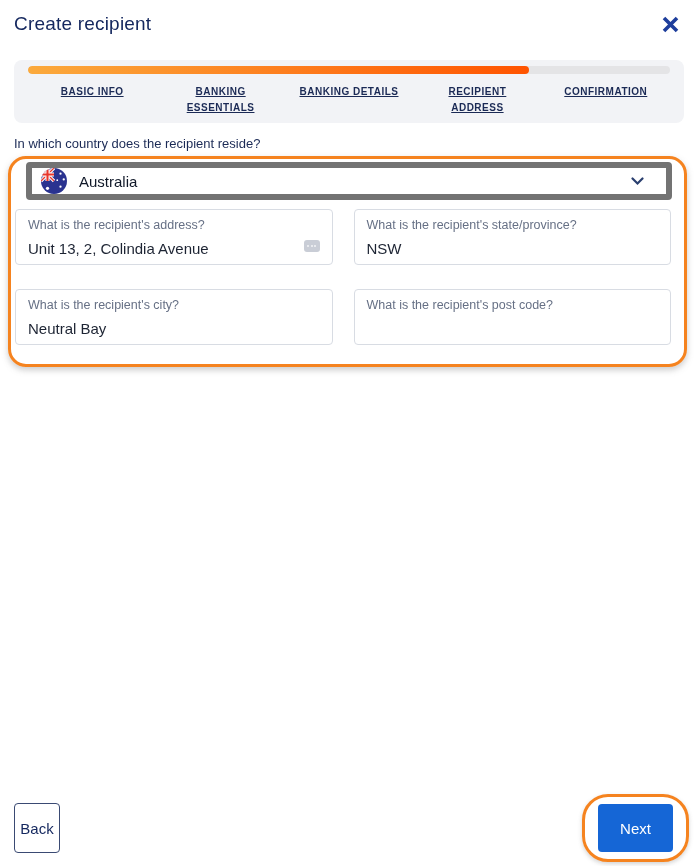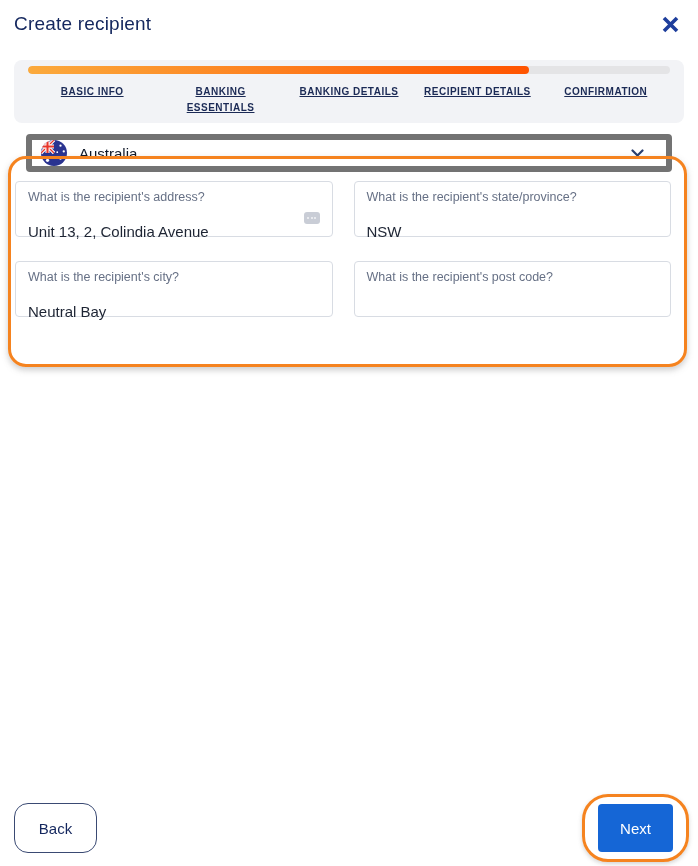--- a/index.html
+++ b/index.html
@@ -38,32 +38,32 @@
                     align-items:center; padding:0 22px 0 9px; cursor:pointer; }
   .country-name { margin-left:12px; font-size:15px; color:#101828; flex:1; }
   .chevron { line-height:0; }
 
   
   .fields-grid { display:grid; grid-template-columns:1fr 1fr; column-gap:21px; row-gap:24px;
                  margin:9px 27px 0 15px; }
   .field { border:1px solid #d8dce3; border-radius:4px; height:56px; padding:8px 12px 6px 12px;
            background:#fff; position:relative; }
   .field-label { font-size:12.5px; color:#667085; display:block; }
-  .field-input { border:none; outline:none; width:100%; margin-top:19px; font-size:15px;
+  .field-input { border:none; outline:none; width:100%; margin-top:8px; font-size:15px;
                  color:#1d2433; font-family:"Liberation Sans", sans-serif; background:transparent; }
   .ext-icon { position:absolute; right:12px; top:30px; width:16px; height:12px;
               background:#c9cdd6; border-radius:3px; display:flex; align-items:center;
               justify-content:center; gap:1.5px; cursor:pointer; }
   .ext-icon i { width:2px; height:2px; background:#f2f3f6; border-radius:50%; display:block; }
 
   
   .footer { position:absolute; left:14px; right:11px; bottom:13px; display:flex;
             justify-content:space-between; align-items:center; }
-  .back-btn { width:83px; height:50px; background:#fff; border:1px solid #3a4a73;
-              border-radius:14px; font-size:15px; color:#14275e; cursor:pointer;
+  .back-btn { width:46px; height:50px; background:#fff; border:1px solid #3a4a73;
+              border-radius:4px; font-size:15px; color:#14275e; cursor:pointer;
               font-family:"Liberation Sans", sans-serif; }
   .next-wrap { position:relative; margin-right:14px; }
   .next-btn { width:75px; height:48px; background:var(--primary,#1566d6); border:none;
               border-radius:4px; font-size:15px; color:#ffffff; cursor:pointer;
               font-family:"Liberation Sans", sans-serif; }
   .annotation-ring { position:absolute; left:-16px; top:-10px; width:107px; height:68px;
                      border:3px solid var(--annotation,#f5831f); border-radius:26px;
                      box-shadow:0 2px 4px rgba(110,110,110,.3); pointer-events:none; }
 </style>
 </head>
@@ -81,25 +81,26 @@
   </div>
 
   <div class="stepper">
     <div class="progress-track">
       <div class="progress-fill" style="width: 78%;"></div>
     </div>
     <div class="step-labels">
       <div class="step-label"><span>BASIC INFO</span></div>
       <div class="step-label"><span>BANKING ESSENTIALS</span></div>
       <div class="step-label"><span>BANKING DETAILS</span></div>
-      <div class="step-label"><span>RECIPIENT DETAILS</span></div>
+      <div class="step-label"><span>RECIPIENT ADDRESS</span></div>
       <div class="step-label"><span>CONFIRMATION</span></div>
     </div>
   </div>
 
+  <div class="question">In which country does the recipient reside?</div>
 
   <div class="annotation-box"></div>
 
   <div class="country-select">
     <span style="line-height:0;">
       <svg width="26" height="26" viewBox="0 0 32 32">
         <defs>
             <clipPath id="fc">
               <circle cx="16" cy="16" r="16"></circle>
             </clipPath>

